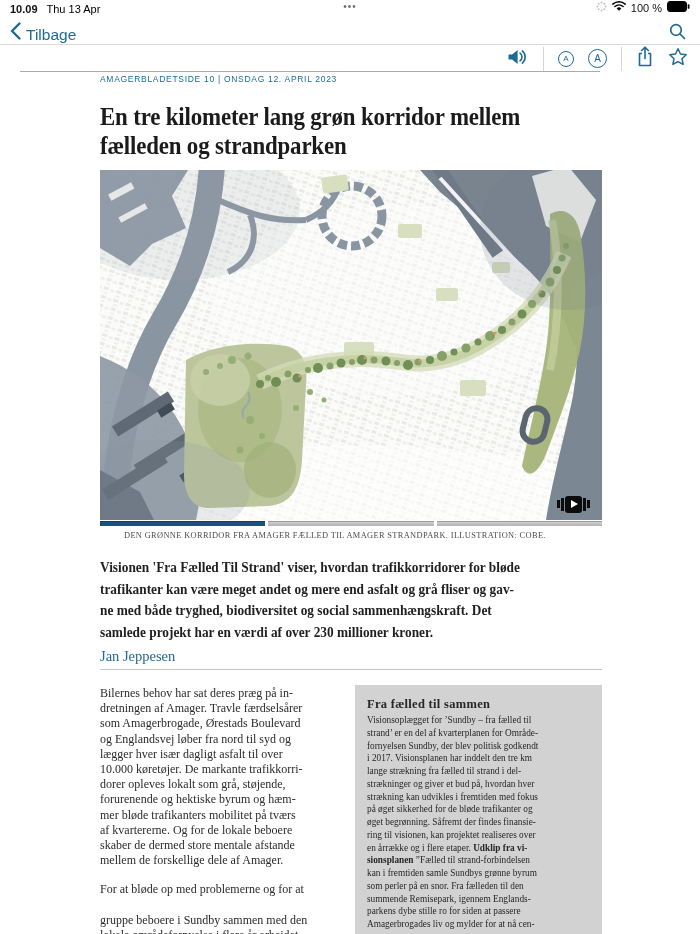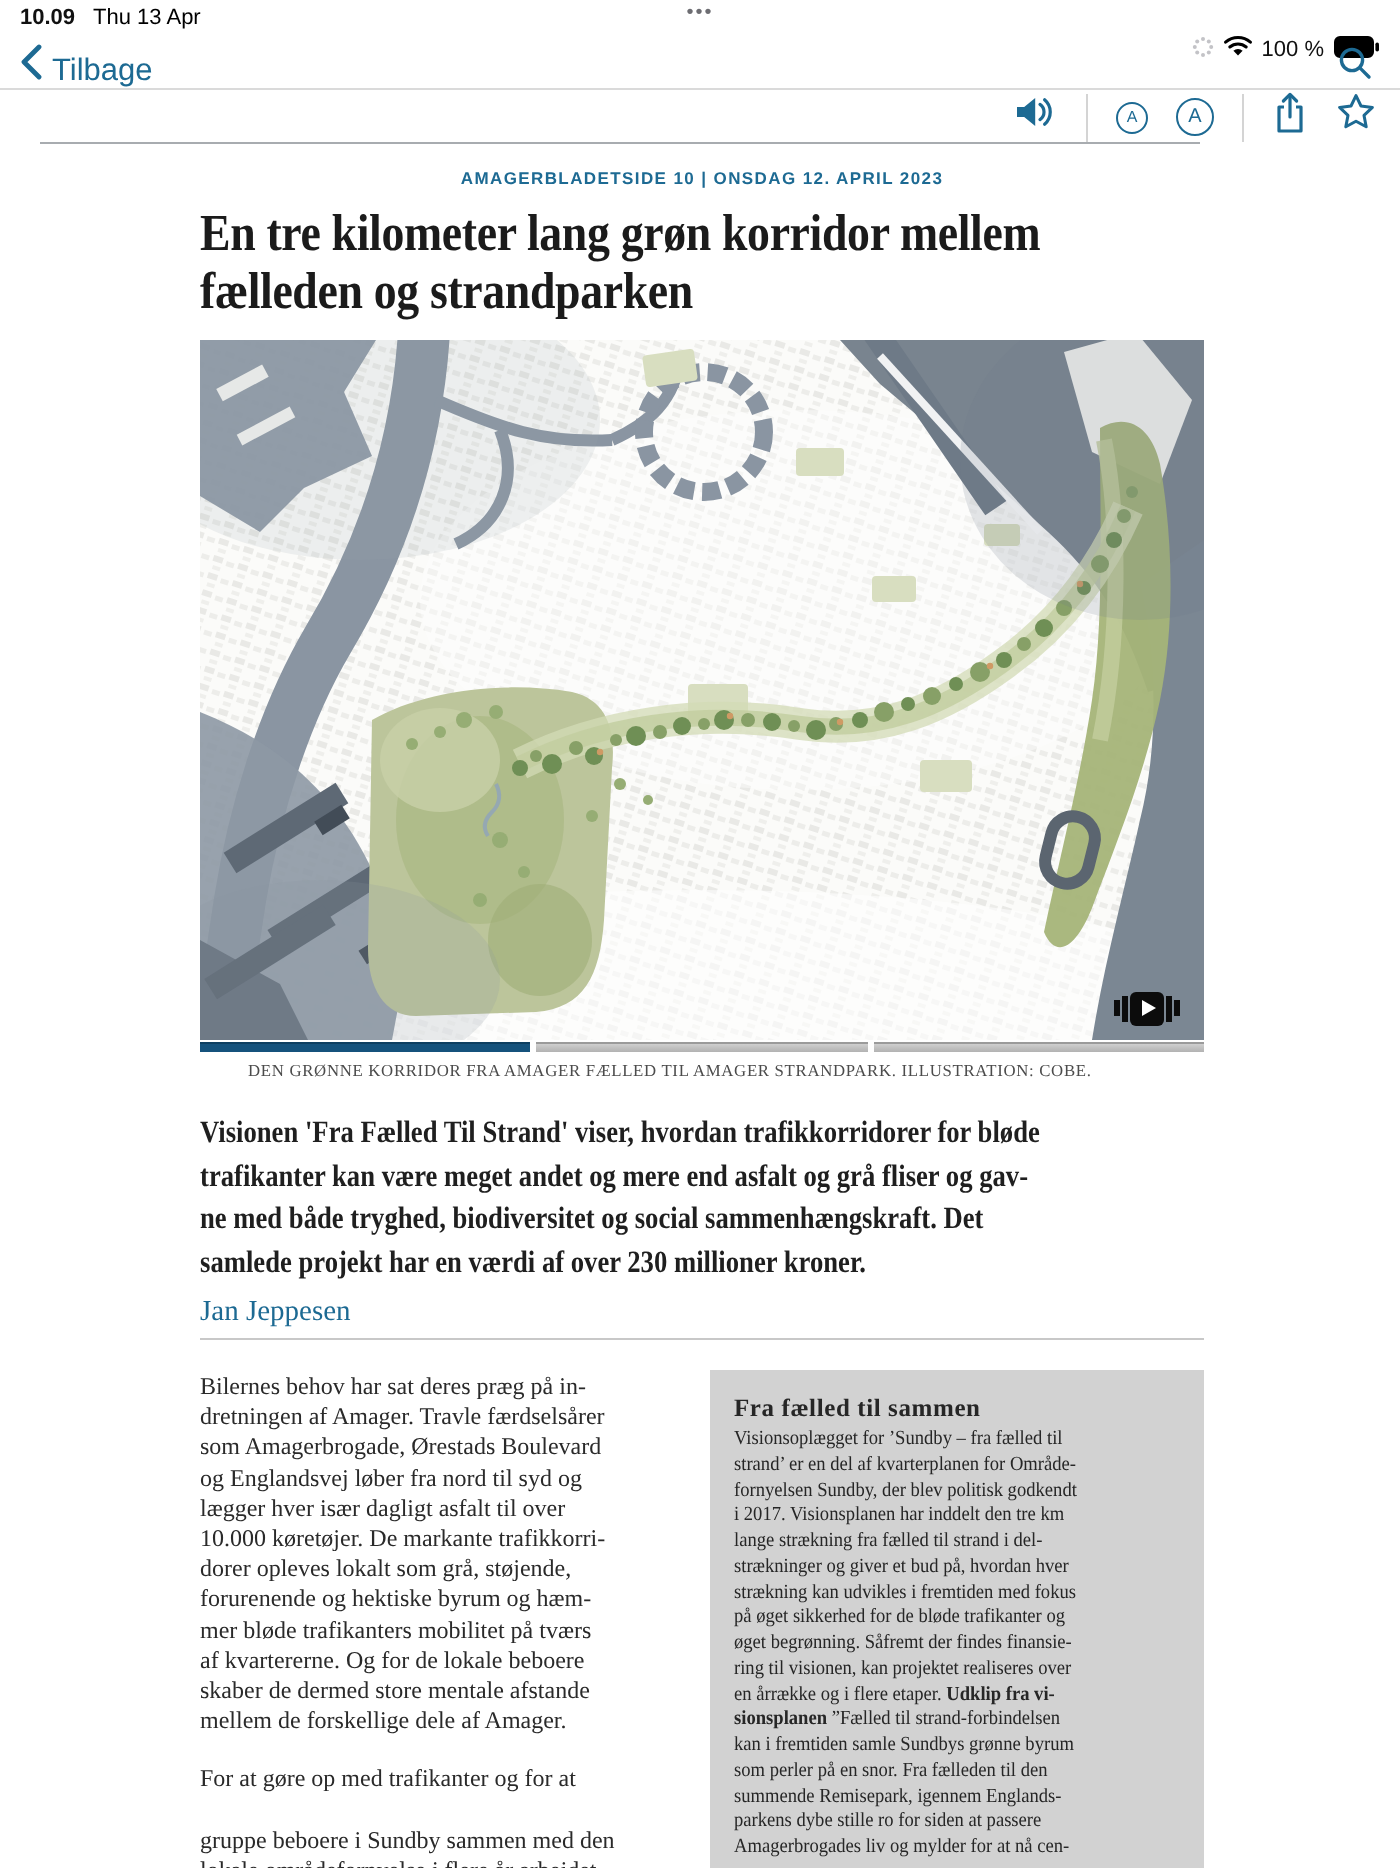--- a/index.html
+++ b/index.html
@@ -7,43 +7,43 @@
           font-family:"Liberation Sans",sans-serif;color:#111;}
   .b{font-weight:bold;}
 
   
   .statusbar{position:absolute;top:0;left:0;width:700px;height:20px;font-size:11px;}
   .status-left{position:absolute;left:10px;top:3px;display:flex;gap:9px;align-items:center;}
   .status-time{font-weight:700;}
   .status-date{font-weight:400;color:#000;}
   .status-center{position:absolute;left:0;right:0;top:1px;text-align:center;color:#6d6d72;
                  font-size:10px;letter-spacing:1px;}
-  .status-right{position:absolute;right:10px;top:18px;display:flex;gap:5px;align-items:center;}
+  .status-right{position:absolute;right:10px;top:1px;display:flex;gap:5px;align-items:center;}
   .status-right .pct{font-size:11px;}
 
   
   .navbar{position:absolute;top:20px;left:0;width:700px;height:24px;border-bottom:1px solid #dadada;}
   .back-btn{position:absolute;left:10px;top:2px;display:flex;align-items:flex-end;gap:5px;
             color:var(--brand-blue,#1d6a93);font-size:15.5px;cursor:pointer;}
   .search-btn{position:absolute;right:14px;top:3px;cursor:pointer;}
 
   
   .toolbar{position:absolute;top:45px;left:0;width:700px;height:27px;display:flex;
            justify-content:flex-end;align-items:center;padding-right:12px;box-sizing:border-box;gap:14px;}
   .toolbar .vdiv{width:1px;height:24px;background:#d4d4d4;}
   .tool-icon{display:flex;align-items:center;justify-content:center;cursor:pointer;color:var(--brand-blue,#1d6a93);}
   .a-circle{border:1.4px solid var(--brand-blue,#1d6a93);border-radius:50%;color:var(--brand-blue,#1d6a93);
             display:flex;align-items:center;justify-content:center;font-family:"Liberation Sans",sans-serif;}
   .a-small{width:14px;height:14px;font-size:8px;}
   .a-big{width:17px;height:17px;font-size:10px;}
   .page-rule{position:absolute;top:71px;left:20px;width:580px;height:1px;background:#a8acb0;}
 
   
-  .masthead{position:absolute;top:84px;left:100px;width:502px;display:flex;justify-content:center;
-            color:var(--brand-blue,#1d6a93);font-size:8.5px;font-weight:700;letter-spacing:.7px;}
+  .masthead{position:absolute;top:74px;left:100px;width:502px;display:flex;justify-content:flex-start;
+            color:var(--brand-blue,#1d6a93);font-size:8.5px;font-weight:400;letter-spacing:.7px;}
 
   
   .headline{position:absolute;top:102px;left:100px;width:570px;transform:scaleX(.881);transform-origin:left top;
             font-family:"Liberation Serif",serif;font-weight:700;font-size:26px;line-height:29px;
             color:#1b1b1b;letter-spacing:-.2px;}
 
   
   .figure{position:absolute;top:170px;left:100px;width:502px;height:350px;overflow:hidden;cursor:pointer;}
   .figure svg{display:block;}
   .video-badge{position:absolute;right:12px;bottom:6px;width:34px;height:20px;display:flex;
@@ -337,21 +337,21 @@
 
   <div class="caption">DEN GRØNNE KORRIDOR FRA AMAGER FÆLLED TIL AMAGER STRANDPARK. ILLUSTRATION: COBE.</div>
 
   <div class="lede"><span>Visionen 'Fra Fælled Til Strand' viser, hvordan trafikkorridorer for bløde</span><br><span>trafikanter kan være meget andet og mere end asfalt og grå fliser og gav-</span><br><span>ne med både tryghed, biodiversitet og social sammenhængskraft. Det</span><br><span>samlede projekt har en værdi af over 230 millioner kroner.</span></div>
 
   <div class="byline">Jan Jeppesen</div>
   <div class="byline-rule"></div>
 
   <div class="body-col">
     <p class="para"><span>Bilernes behov har sat deres præg på in-</span><br><span>dretningen af Amager. Travle færdselsårer</span><br><span>som Amagerbrogade, Ørestads Boulevard</span><br><span>og Englandsvej løber fra nord til syd og</span><br><span>lægger hver især dagligt asfalt til over</span><br><span>10.000 køretøjer. De markante trafikkorri-</span><br><span>dorer opleves lokalt som grå, støjende,</span><br><span>forurenende og hektiske byrum og hæm-</span><br><span>mer bløde trafikanters mobilitet på tværs</span><br><span>af kvartererne. Og for de lokale beboere</span><br><span>skaber de dermed store mentale afstande</span><br><span>mellem de forskellige dele af Amager.</span></p>
-    <p class="para"><span>For at gøre op med trafikanter og for at</span><br><br><span>gruppe beboere i Sundby sammen med den</span><br><span>lokale områdefornyelse i flere år arbejdet</span></p>
+    <p class="para"><span>For at bløde op med problemerne og for at</span><br><br><span>gruppe beboere i Sundby sammen med den</span><br><span>lokale områdefornyelse i flere år arbejdet</span></p>
   </div>
 
   <div class="infobox">
     <div class="infobox-title">Fra fælled til sammen</div>
     <div class="infobox-text"><span>Visionsoplægget for ’Sundby – fra fælled til</span><br><span>strand’ er en del af kvarterplanen for Område-</span><br><span>fornyelsen Sundby, der blev politisk godkendt</span><br><span>i 2017. Visionsplanen har inddelt den tre km</span><br><span>lange strækning fra fælled til strand i del-</span><br><span>strækninger og giver et bud på, hvordan hver</span><br><span>strækning kan udvikles i fremtiden med fokus</span><br><span>på øget sikkerhed for de bløde trafikanter og</span><br><span>øget begrønning. Såfremt der findes finansie-</span><br><span>ring til visionen, kan projektet realiseres over</span><br><span>en årrække og i flere etaper. </span><span class="b">Udklip fra vi-</span><br><span class="b">sionsplanen</span><span> ”Fælled til strand-forbindelsen</span><br><span>kan i fremtiden samle Sundbys grønne byrum</span><br><span>som perler på en snor. Fra fælleden til den</span><br><span>summende Remisepark, igennem Englands-</span><br><span>parkens dybe stille ro for siden at passere</span><br><span>Amagerbrogades liv og mylder for at nå cen-</span></div>
   </div>
 
 </div>
 
 </body></html>

